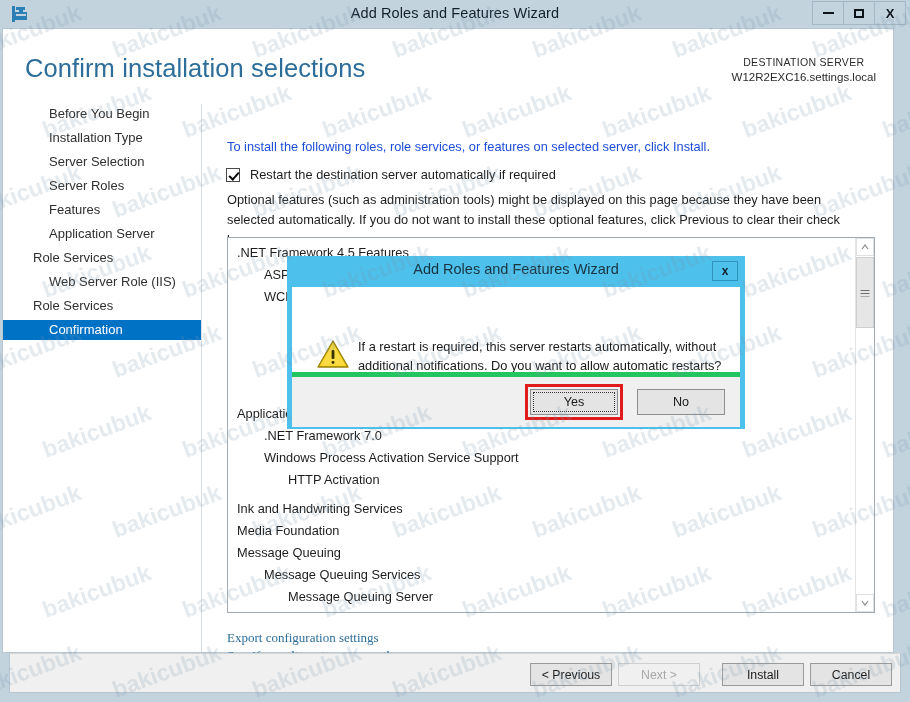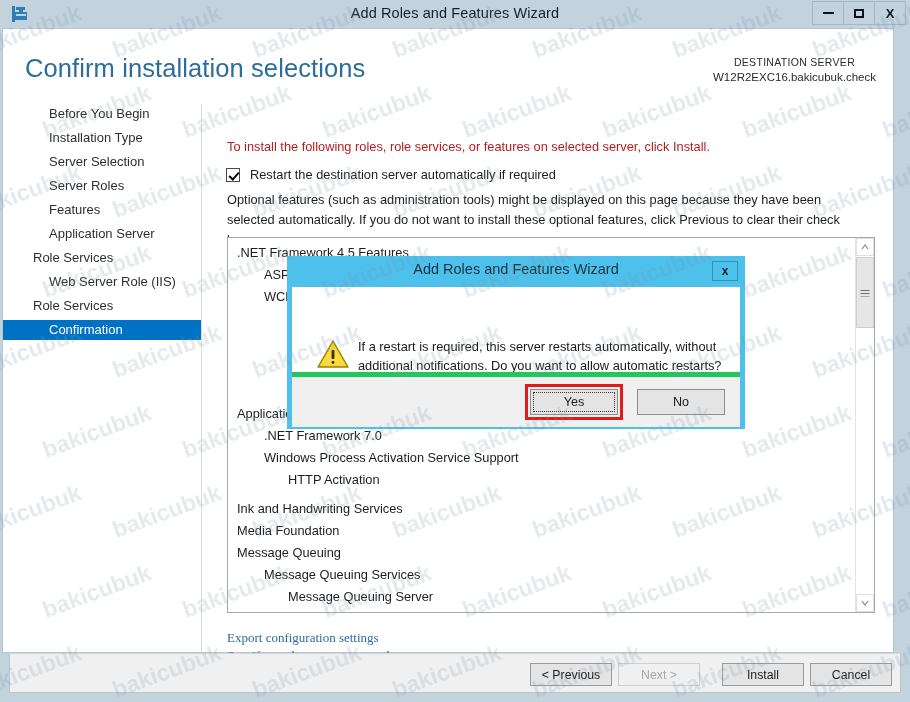--- a/index.html
+++ b/index.html
@@ -142,21 +142,21 @@
   
   .content {
     position: absolute;
     left: 200px; top: 75px;
     width: 690px; height: 548px;
   }
   .intro-text {
     position: absolute;
     left: 24px; top: 35px;
     font-size: 12.8px;
-    color: #b91c1c;
+    color: #1d4ed8;
     white-space: nowrap;
   }
   .restart-row {
     position: absolute;
     left: 23px; top: 63px;
     display: flex;
     align-items: center;
   }
   .chk {
     width: 14px; height: 14px;
@@ -426,21 +426,21 @@
       <div class="winbtn">X</div>
     </div>
   </div>
 
   <div class="window">
 
     <div class="page-header">
       <div class="page-title">Confirm installation selections</div>
       <div class="dest-server">
         <span class="dest-label">DESTINATION SERVER</span>
-        <span class="dest-name">W12R2EXC16.bakicubuk.check</span>
+        <span class="dest-name">W12R2EXC16.settings.local</span>
       </div>
     </div>
 
     <div class="sidebar" id="sidebar">
         <div class="nav-item">Before You Begin</div>
         <div class="nav-item">Installation Type</div>
         <div class="nav-item">Server Selection</div>
         <div class="nav-item">Server Roles</div>
         <div class="nav-item">Features</div>
         <div class="nav-item">Application Server</div>

